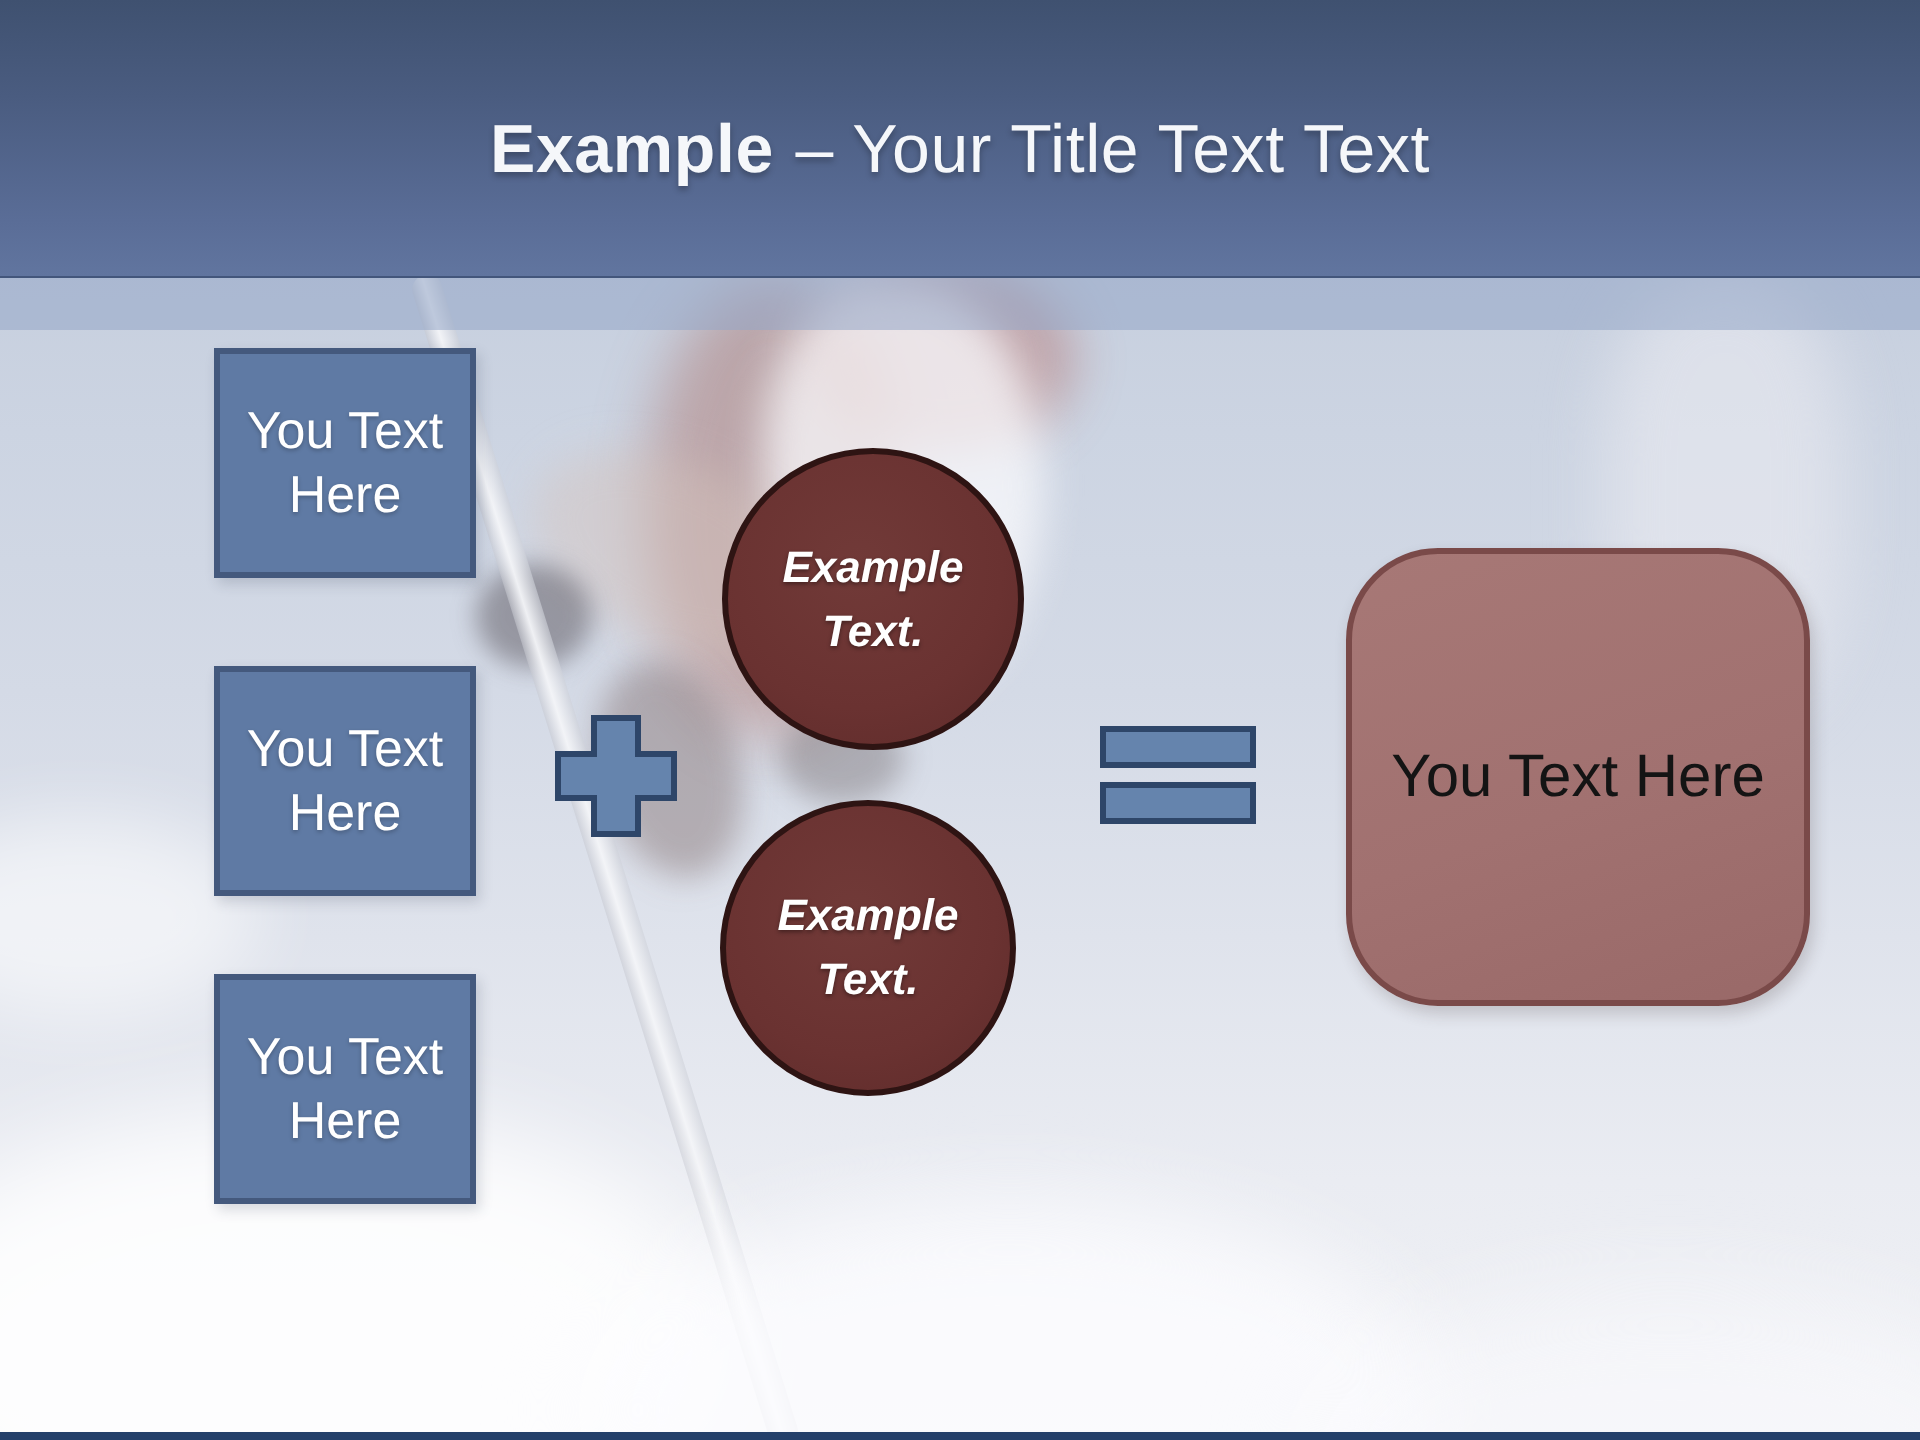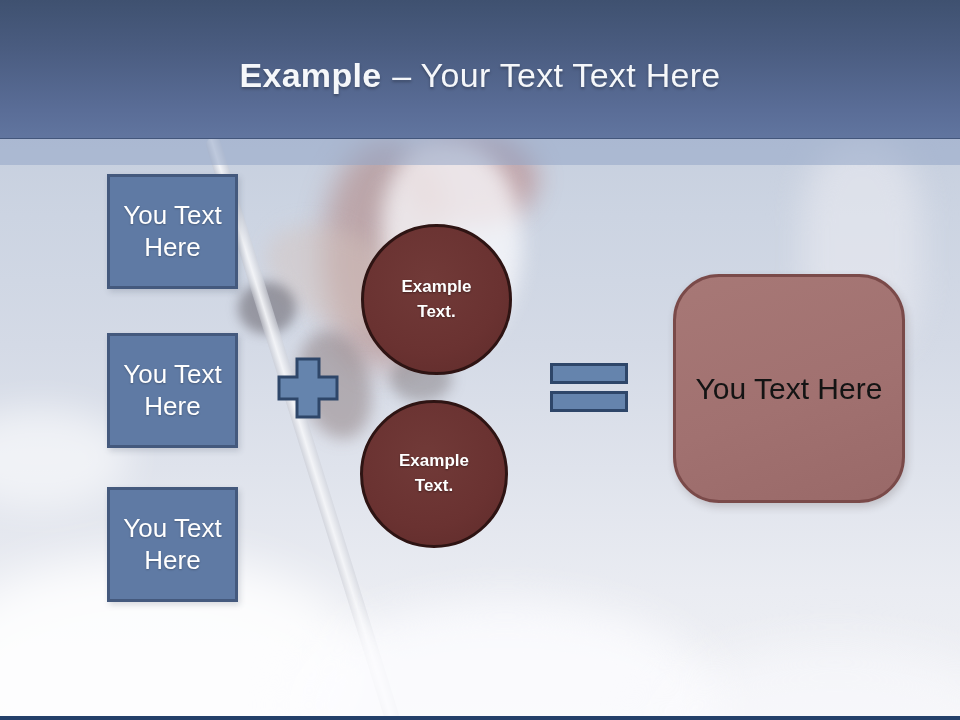--- a/index.html
+++ b/index.html
@@ -88,21 +88,21 @@
   .circle{
     position:absolute;border-radius:50%;
     background:radial-gradient(circle at 45% 38%,#713a38 0%,var(--circle-fill,#6a3231) 60%,#5e2b2a 100%);
     border:3px solid var(--circle-border,#2e1413);
     box-sizing:border-box;
     display:flex;align-items:center;justify-content:center;text-align:center;
   }
   .c1{left:361px;top:224px;width:151px;height:151px;}
   .c2{left:360px;top:400px;width:148px;height:148px;}
   .circle-label{
-    color:var(--circle-text-color,#fff);font-size:17px;font-weight:700;
+    color:var(--circle-text-color,#fff);font-size:22px;font-weight:700;font-style:italic;
     line-height:1.45;width:92px;text-shadow:0 1px 2px rgba(0,0,0,.4);
   }
   .result{
     position:absolute;left:673px;top:274px;width:232px;height:229px;
     border-radius:46px;box-sizing:border-box;
     background:linear-gradient(160deg,#a77876 0%,var(--result-fill,#a17170) 55%,#996968 100%);
     border:3px solid var(--result-border,#7a4a49);
     display:flex;align-items:center;justify-content:center;text-align:center;
     box-shadow:2px 4px 8px rgba(60,45,45,.2);
   }
@@ -128,21 +128,21 @@
   <div class="photo shoe-dark"></div>
   <div class="photo right-wash"></div>
   <div class="pole"></div>
   <div class="cloud cloud-wisp"></div>
   <div class="cloud cloud-left"></div>
   <div class="cloud cloud-center"></div>
   <div class="cloud cloud-right"></div>
   <div class="subheader-band"></div>
 
   <header class="header">
-    <h1><span class="t-bold">Example</span><span class="t-rest">– Your Text Text Here</span></h1>
+    <h1><span class="t-bold">Example</span><span class="t-rest">– Your Title Text Text</span></h1>
   </header>
 
   <div class="box box1">
     <span class="box-label">You Text Here</span>
   </div>
   <div class="box box2">
     <span class="box-label">You Text Here</span>
   </div>
   <div class="box box3">
     <span class="box-label">You Text Here</span>

